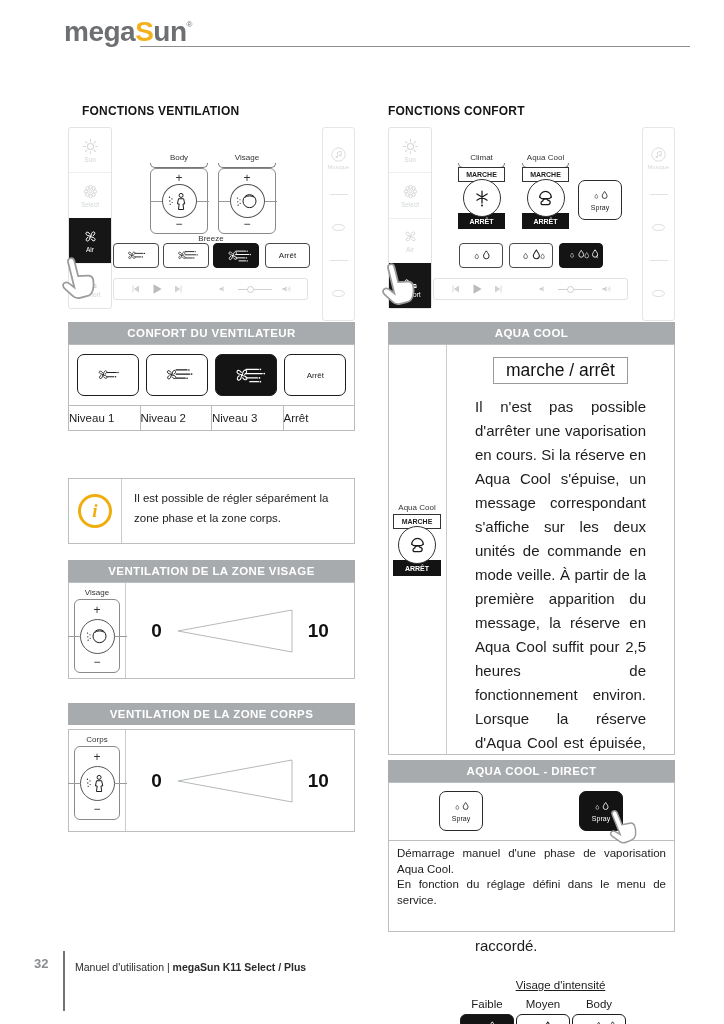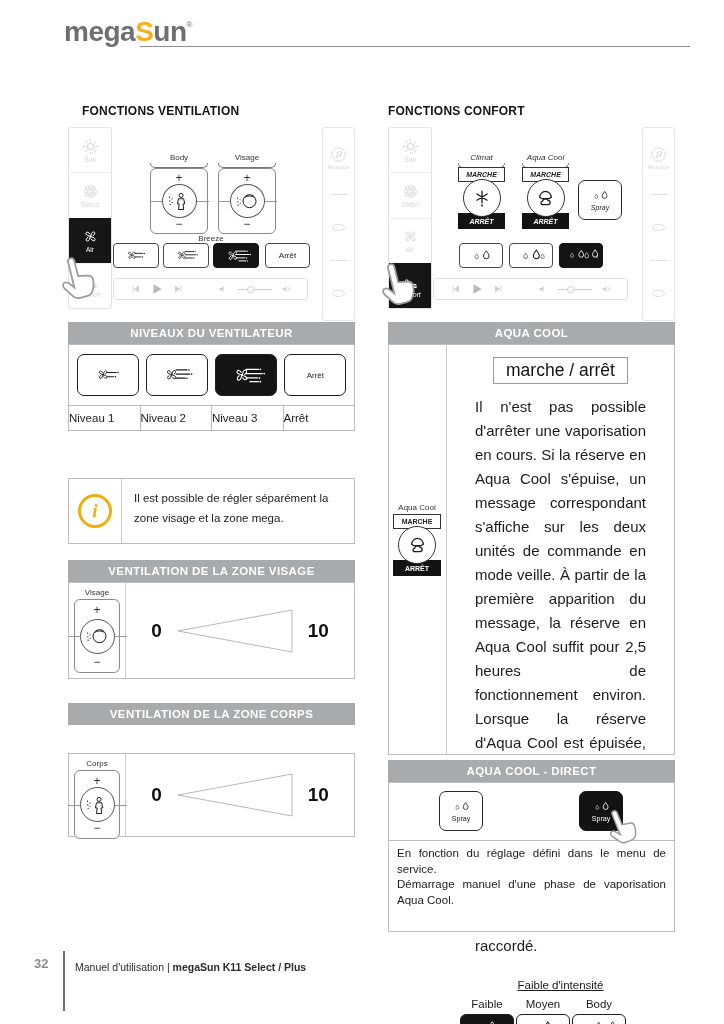--- a/index.html
+++ b/index.html
@@ -397,21 +397,21 @@
       <svg class="si">
           <use href="#i-oval"></use>
         </svg>
       <div class="rdiv"></div>
       <svg class="si">
           <use href="#i-oval"></use>
         </svg>
     </div>
   </div>
 
-  <div class="panel" style="left:388px;top:125px;font-style:italic;">
+  <div class="panel" style="left:388px;top:125px;">
     <div class="srail">
       <div class="itm">
           <svg class="si">
             <use href="#i-sun"></use>
           </svg>
           <span class="slbl">Sun</span>
         </div>
       <div class="itm">
           <svg class="si">
             <use href="#i-flower"></use>
@@ -511,21 +511,21 @@
       <svg class="si">
           <use href="#i-oval"></use>
         </svg>
       <div class="rdiv"></div>
       <svg class="si">
           <use href="#i-oval"></use>
         </svg>
     </div>
   </div>
 
-  <div class="gbar" style="left:68px;top:322px;">NIVEAUX DU VENTILATEUR</div>
+  <div class="gbar" style="left:68px;top:322px;">CONFORT DU VENTILATEUR</div>
   <div class="tbl" style="left:68px;top:344px;">
     <div class="trow1">
       <div class="tcell">
           <div class="lvlbtn">
             <svg style="width:36px;height:20px">
               <use href="#i-breeze1"></use>
             </svg>
           </div>
         </div>
       <div class="tcell">
@@ -553,21 +553,21 @@
       <div class="tc">Niveau 2</div>
       <div class="tc">Niveau 3</div>
       <div class="tc">Arrêt</div>
     </div>
   </div>
 
   <div class="info" style="left:68px;top:478px;">
     <div class="icell">
         <span class="icircle">i</span>
       </div>
-    <div class="itext">Il est possible de régler séparément la zone visage et la zone mega.</div>
+    <div class="itext">Il est possible de régler séparément la zone phase et la zone corps.</div>
   </div>
 
   <div class="gbar" style="left:68px;top:560px;">VENTILATION DE LA ZONE VISAGE</div>
   <div class="zpanel" style="left:68px;top:582px;height:97px;">
     <div class="zleft">
       <span class="zlbl">Visage</span>
       <div class="zstep">
         <span class="pm">+</span>
         <span class="circ">
             <svg style="width:24px;height:20px">
@@ -580,21 +580,21 @@
     <div class="zright">
       <span class="bignum">0</span>
       <svg width="118" height="50">
           <polygon points="2,25 116,4 116,46" fill="#ffffff" stroke="#b5b8ba" stroke-width="1"></polygon>
         </svg>
       <span class="bignum">10</span>
     </div>
   </div>
 
   <div class="gbar" style="left:68px;top:703px;">VENTILATION DE LA ZONE CORPS</div>
-  <div class="zpanel" style="left:68px;top:753px;height:84px;">
+  <div class="zpanel" style="left:68px;top:729px;height:103px;">
     <div class="zleft">
       <span class="zlbl">Corps</span>
       <div class="zstep">
         <span class="pm">+</span>
         <span class="circ">
             <svg style="width:24px;height:20px">
               <use href="#i-person"></use>
             </svg>
           </span>
         <span class="pm">−</span>
@@ -622,21 +622,21 @@
               </svg>
             </div>
           <div class="toff">ARRÊT</div>
         </div>
       </div>
     </div>
     <div class="aqmain">
       <span class="matitle">marche / arrêt</span>
       <p class="para">Il n'est pas possible d'arrêter une vaporisation en cours. Si la réserve en Aqua Cool s'épuise, un message correspondant s'affiche sur les deux unités de commande en mode veille. À partir de la première apparition du message, la réserve en Aqua Cool suffit pour 2,5 heures de fonctionnement environ. Lorsque la réserve d'Aqua Cool est épuisée, Aqua Cool est automatiquement désactivé.</p>
       <p class="para">Aqua Cool est de nouveau automatiquement activé dès que le bidon plein est raccordé.</p>
-      <div class="nint">Faible d'intensité</div>
+      <div class="nint">Visage d'intensité</div>
       <div class="irow">
         <div class="icol">
           <span>Faible</span>
           <div class="ibtn on">
               <svg style="width:22px;height:16px">
                 <use href="#i-drops2"></use>
               </svg>
             </div>
         </div>
         <div class="icol">
@@ -672,22 +672,22 @@
         <svg style="width:20px;height:14px">
             <use href="#i-drops2"></use>
           </svg>
         <span>Spray</span>
       </div>
       <svg class="hand" style="left:216px;top:22px;width:36px;height:44px;transform:rotate(-22deg);">
           <use href="#i-hand"></use>
         </svg>
     </div>
     <div class="dirdesc">
+      <div>Démarrage manuel d'une phase de vaporisation Aqua Cool.</div>
       <div>En fonction du réglage défini dans le menu de service.</div>
-      <div>Démarrage manuel d'une phase de vaporisation Aqua Cool.</div>
     </div>
   </div>
 
   <div class="pgnum">32</div>
   <div class="fline"></div>
   <div class="ftext"><span>Manuel d'utilisation | </span><b>megaSun K11 Select / Plus</b></div>
 
 </div>
 
 </body></html>

